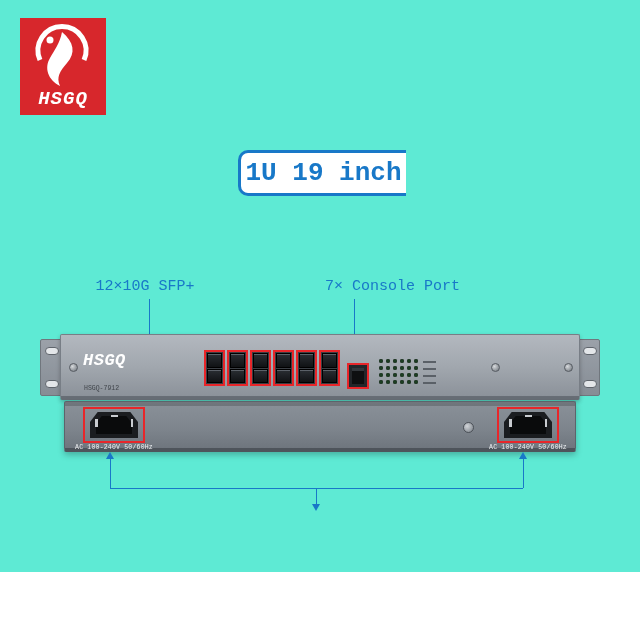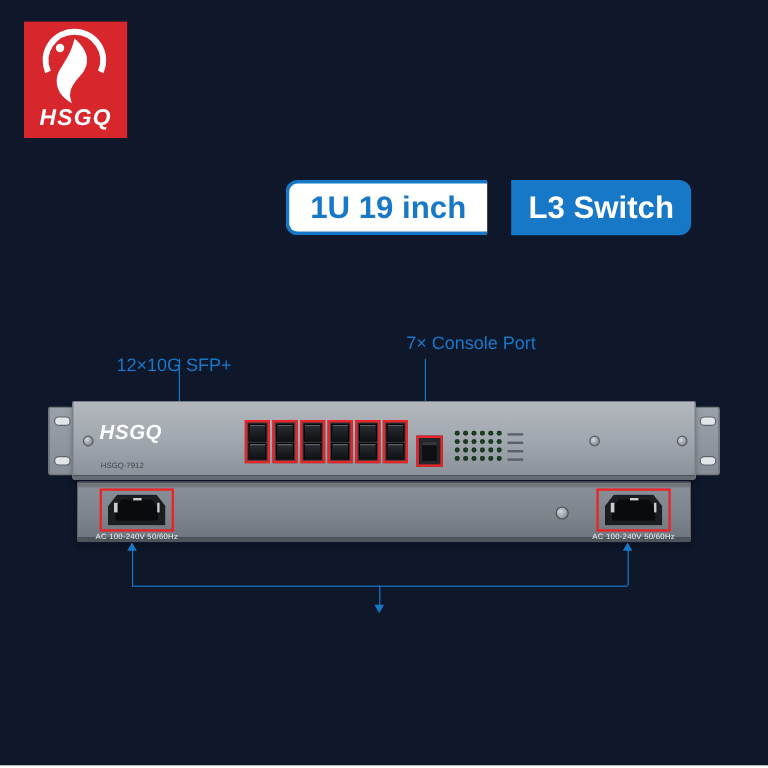--- a/index.html
+++ b/index.html
@@ -1,35 +1,35 @@
 <!DOCTYPE html>
 <html><head>
 <meta charset="utf-8">
 <style>
   html,body{margin:0;padding:0;}
   body{font-family:"Liberation Sans", sans-serif;}
-  .canvas{position:relative;width:640px;height:638px;background:#0f172a;overflow:hidden;}
+  .canvas{position:relative;width:640px;height:572px;background:#5eead4;overflow:hidden;font-family:Liberation Mono, monospace;}
 
   
   .logo{position:absolute;left:20px;top:18px;width:86px;height:97px;background:#D7272C;}
   .logo svg{position:absolute;left:0;top:2px;}
   .logo-text{position:absolute;bottom:5px;left:0;width:100%;text-align:center;color:#fff;
              font-style:italic;font-weight:900;font-size:19px;letter-spacing:1px;}
 
   
-  .banner{position:absolute;left:238px;top:150px;height:46px;display:flex;border-radius:10px;gap:20px;}
+  .banner{position:absolute;left:238px;top:150px;height:46px;display:flex;border-radius:10px;}
   .banner-left{display:flex;align-items:center;justify-content:center;width:168px;background:#fff;
                border:3px solid #1878C8;border-right:none;border-radius:10px 0 0 10px;
                color:#1878C8;font-weight:bold;font-size:26px;box-sizing:border-box;}
   .banner-right{display:flex;align-items:center;justify-content:center;width:150px;background:#1878C8;
                 border-radius:0 10px 10px 0;color:#fff;font-weight:bold;font-size:26px;}
 
   
   .ann{position:absolute;color:#1878C8;font-size:15px;text-align:center;}
-  .ann-sfp{left:60px;top:296px;width:170px;}
+  .ann-sfp{left:60px;top:278px;width:170px;}
   .ann-console{left:305px;top:278px;width:175px;}
   .ann-power{left:217px;top:519px;width:200px;}
 
   .vline{position:absolute;width:0;border-left:1.5px solid #1878C8;}
   .hline{position:absolute;height:0;border-top:1.5px solid #1878C8;}
   .arrow-down{position:absolute;width:0;height:0;border-left:4px solid transparent;
               border-right:4px solid transparent;border-top:7px solid #1878C8;}
   .arrow-up{position:absolute;width:0;height:0;border-left:4px solid transparent;
             border-right:4px solid transparent;border-bottom:7px solid #1878C8;}
 
@@ -113,21 +113,20 @@
     <svg width="86" height="72" viewBox="0 0 86 72">
       <path d="M20 40 A24 24 0 1 1 64 40" stroke="#ffffff" stroke-width="5" fill="none"></path>
       <path d="M42 12 C54 22 56 33 47 43 C40 51 36 57 40 66 C28 60 24 48 30 38 C34 31 40 23 42 12 Z" fill="#ffffff"></path>
       <circle cx="30" cy="20" r="3.5" fill="#ffffff"></circle>
     </svg>
     <div class="logo-text">HSGQ</div>
   </div>
 
   <div class="banner">
     <div class="banner-left">1U 19 inch</div>
-    <div class="banner-right">L3 Switch</div>
   </div>
 
   <div class="ann ann-sfp">12×10G SFP+</div>
   <div class="ann ann-console">7× Console Port</div>
 
   <div class="vline line-sfp"></div>
   <div class="arrow-down arr-sfp"></div>
   <div class="vline line-console"></div>
   <div class="arrow-down arr-console"></div>
 

